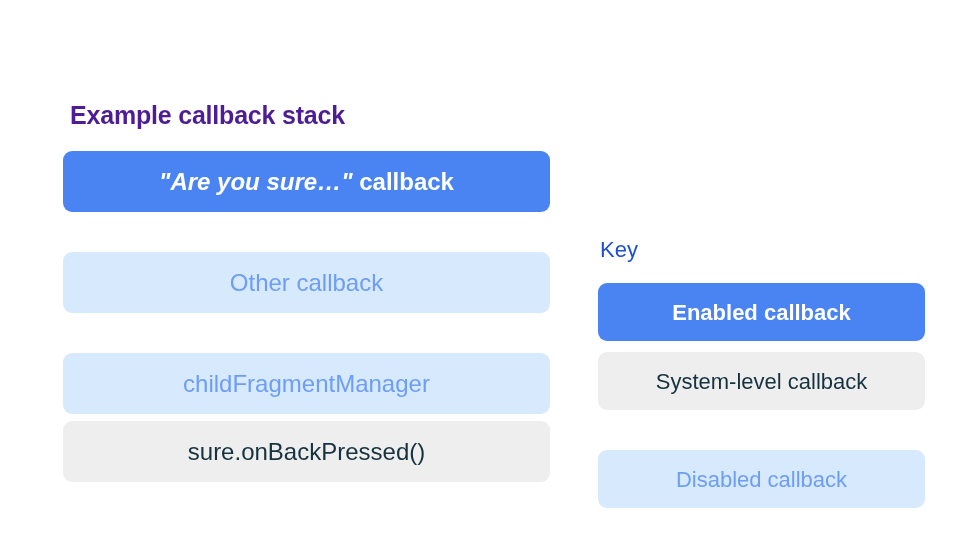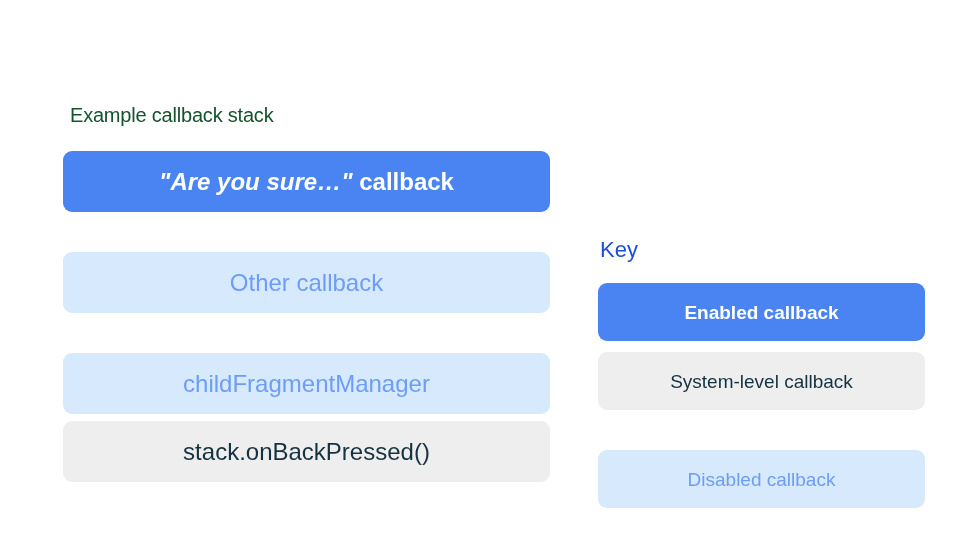--- a/index.html
+++ b/index.html
@@ -22,23 +22,23 @@
 
   
   .stack-section {
     position: absolute;
     left: 63px;
     top: 100px;
     width: 487px;
   }
 
   .section-title {
-    font-size: 20px;
-    font-weight: 400;
-    color: #14532d;
+    font-size: 25px;
+    font-weight: 700;
+    color: #4c1d95;
     letter-spacing: -0.2px;
     line-height: 30px;
     margin: 0 0 21px 7px;
     white-space: nowrap;
   }
 
   .bar {
     height: 61px;
     border-radius: 9px;
     display: flex;
@@ -109,21 +109,21 @@
     display: flex;
     align-items: center;
     justify-content: center;
     margin-bottom: 11px;
     box-sizing: border-box;
     padding: 0 12px;
     text-align: center;
   }
 
   .key-label {
-    font-size: 19px;
+    font-size: 22px;
     line-height: 23px;
     white-space: nowrap;
   }
 
   .key-bar.state-enabled .key-label {
     color: #ffffff;
     font-weight: 700;
   }
   .key-bar.state-disabled .key-label {
     color: #6e9df6;
@@ -149,21 +149,21 @@
     <div class="bar state-disabled">
       <span class="bar-label">Other callback</span>
     </div>
 
     <div class="bar state-disabled">
       <span class="bar-label">childFragmentManager</span>
     </div>
 
 
     <div class="bar state-system">
-      <span class="bar-label">stack.onBackPressed()</span>
+      <span class="bar-label">sure.onBackPressed()</span>
     </div>
   </div>
 
   <div class="key-section">
     <div class="key-title">Key</div>
 
     <div class="key-bar state-enabled">
       <span class="key-label">Enabled callback</span>
     </div>
 

